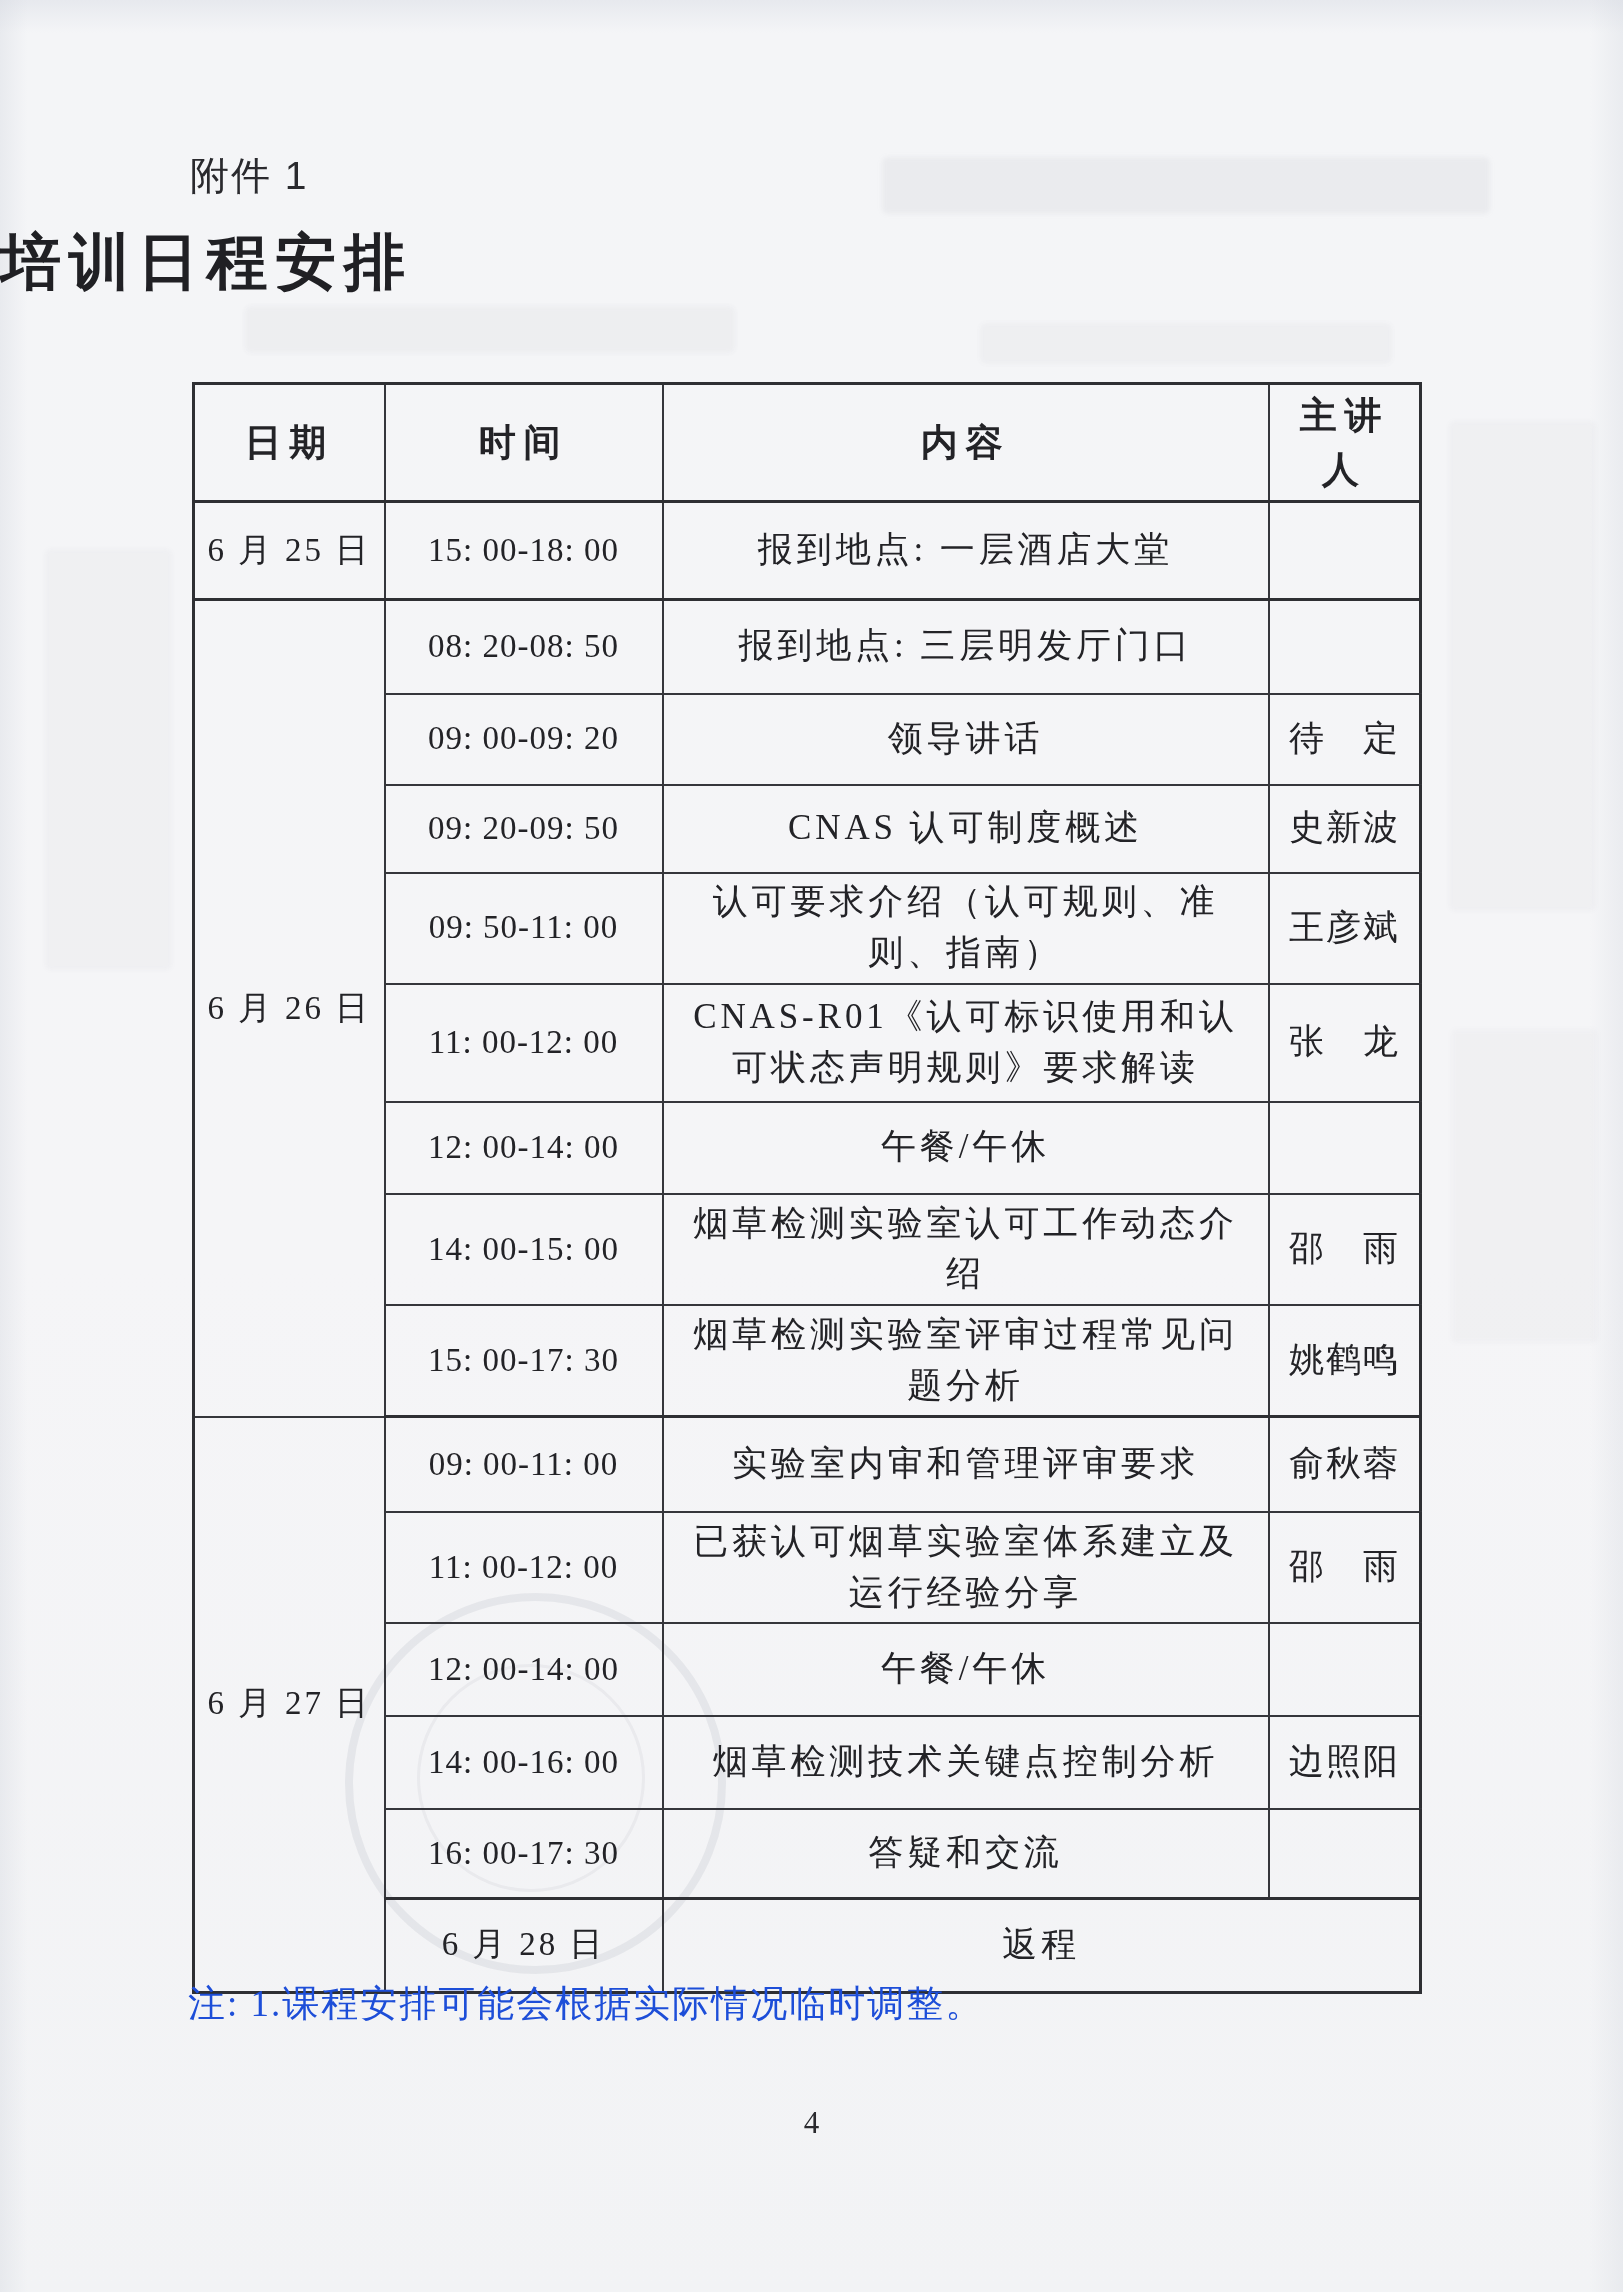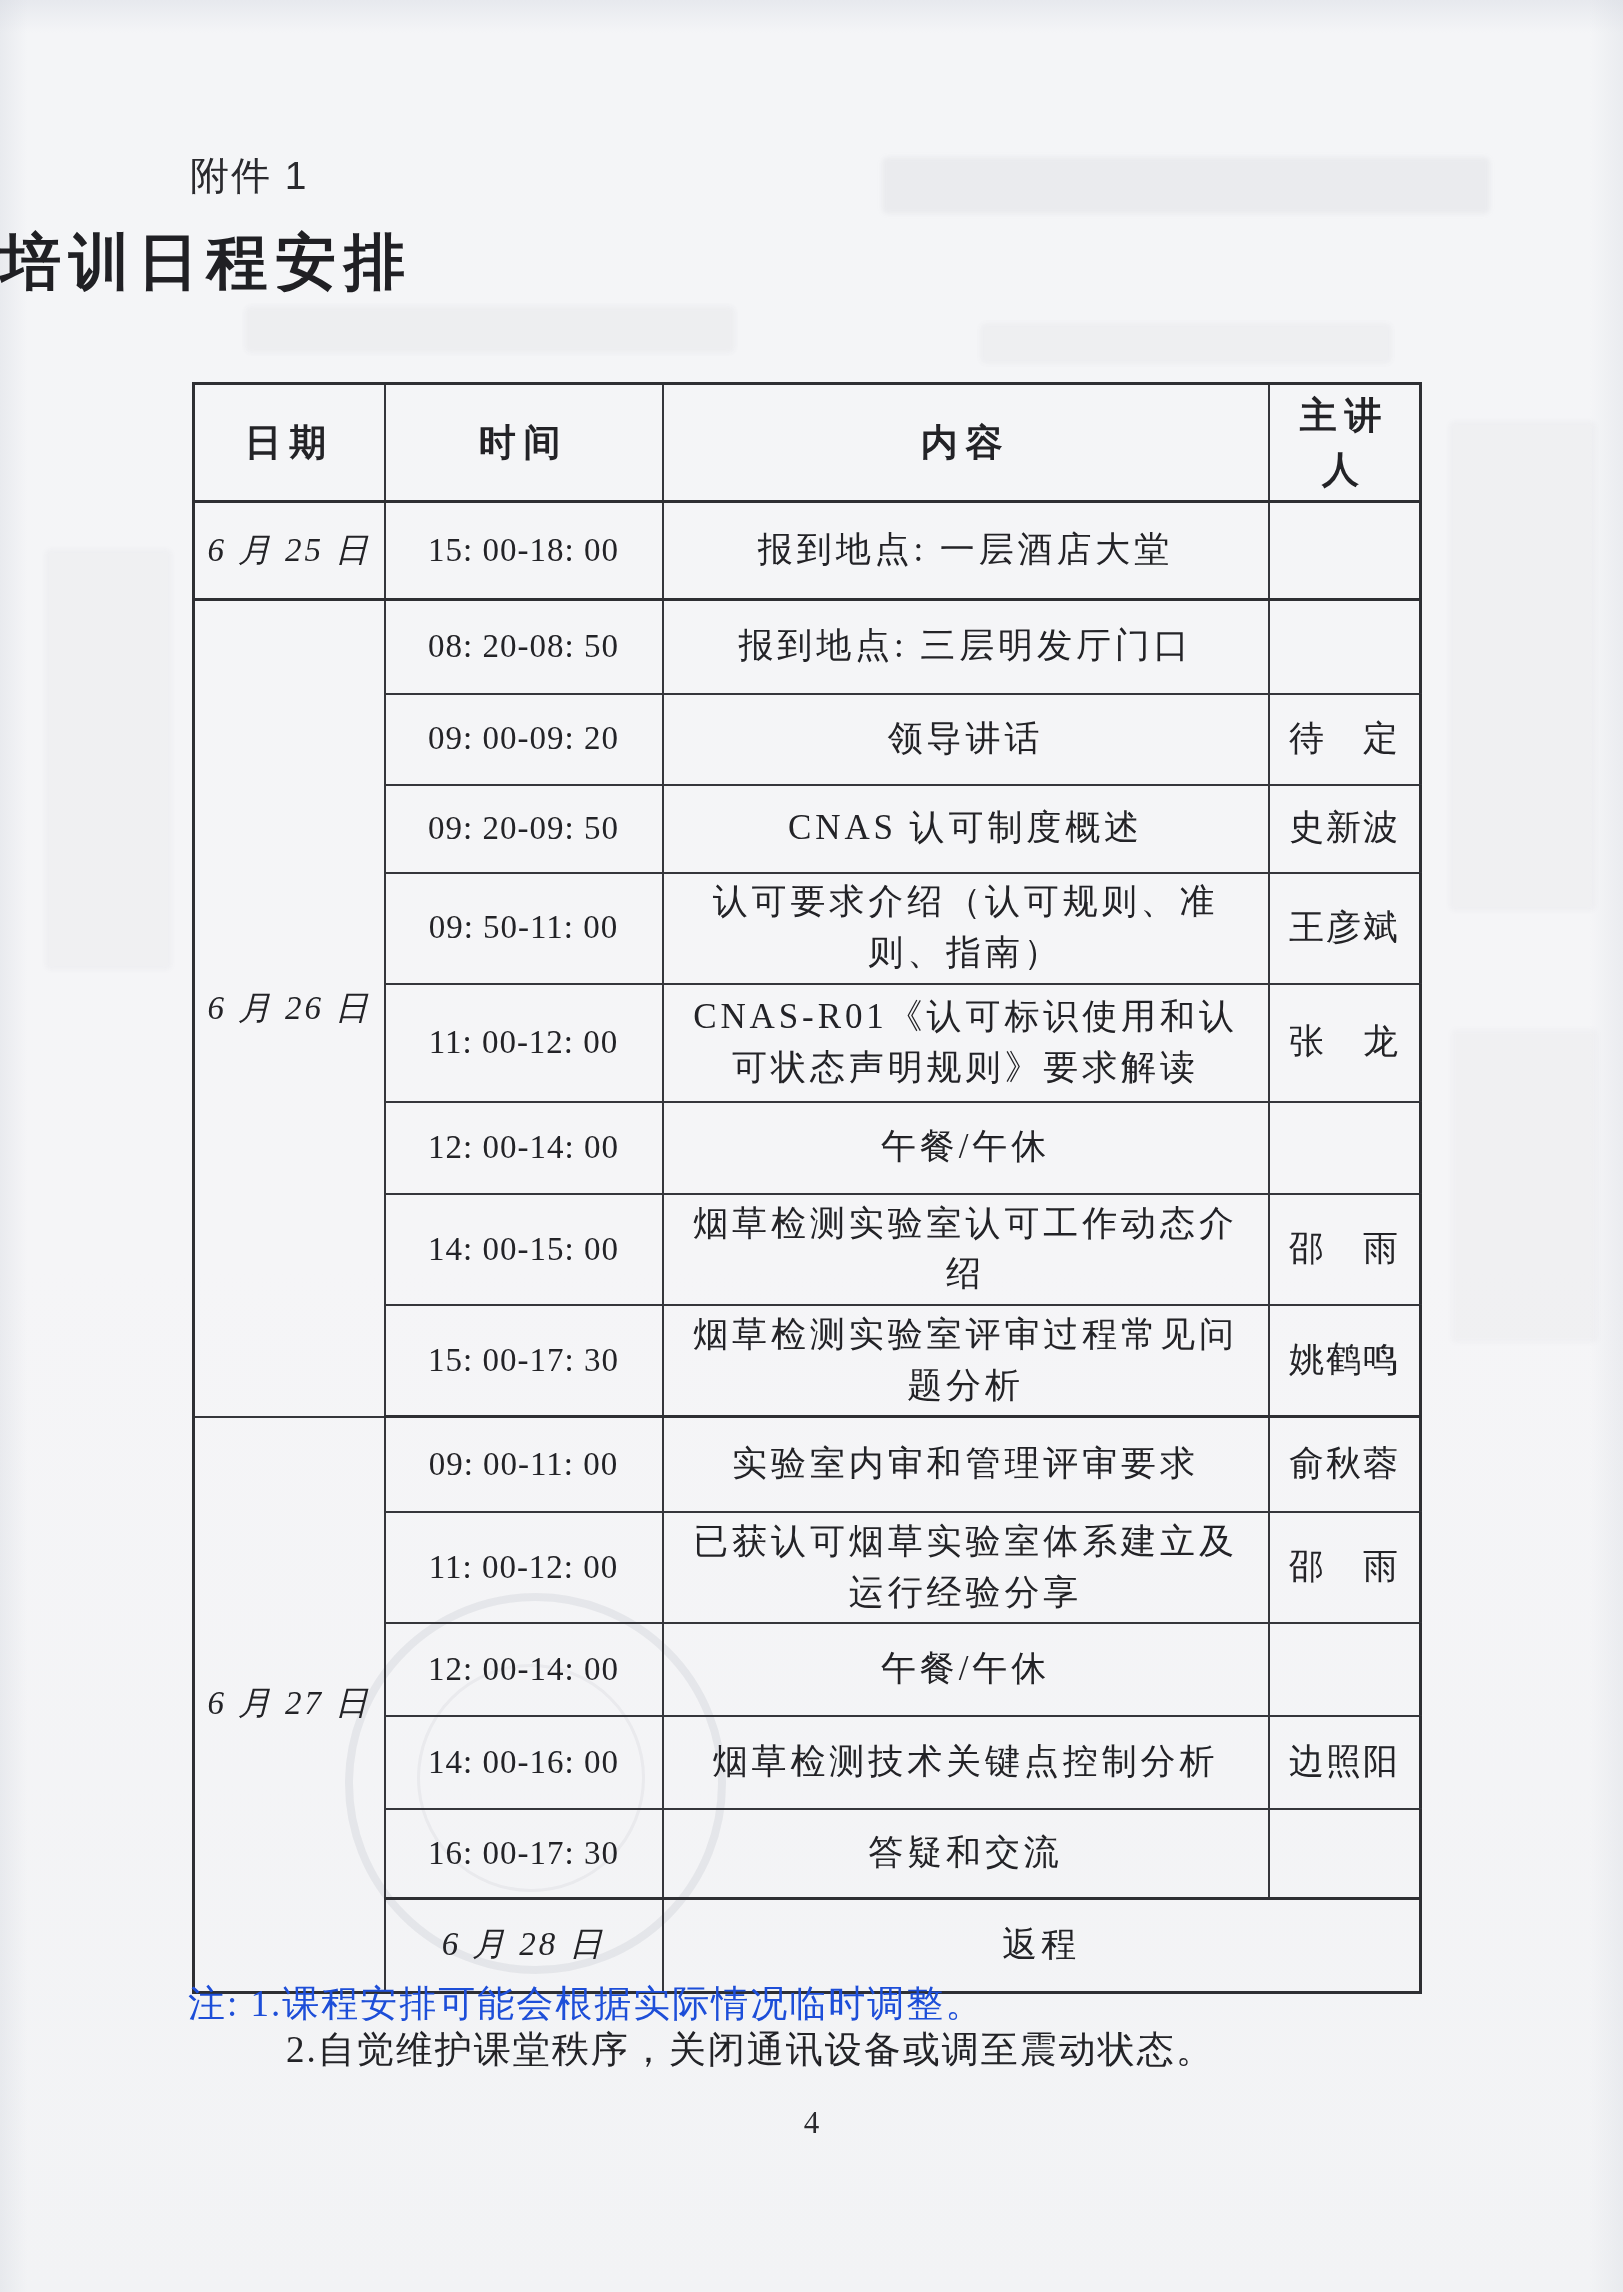--- a/index.html
+++ b/index.html
@@ -48,21 +48,21 @@
     color:#232327;
     overflow:hidden;
   }
   .schedule{border:3.9px solid #2e2f33;}
   .schedule thead th{
     font-family:"Liberation Sans","DejaVu Sans",sans-serif;
     font-weight:bold;font-size:37px;letter-spacing:7.8px;
     border-bottom:3.9px solid #2e2f33;
   }
   tr.section-end td{border-bottom:3.9px solid #2e2f33;}
-  td.c-date{font-size:33px;letter-spacing:2.9px;padding:3.9px 7.8px;font-style:italic;}
+  td.c-date{font-size:33px;letter-spacing:2.9px;padding:3.9px 7.8px;}
   td.c-time{font-size:33px;letter-spacing:1px;padding:3.9px 5.9px;white-space:nowrap;}
   td.c-speaker{font-size:35px;letter-spacing:2px;padding:3.9px 7.8px;}
   
   .note-line1{position:absolute;left:188px;top:1946px;font-size:37px;letter-spacing:2px;color:#1d4ed8;margin-top:33px;}
   .note-line2{position:absolute;left:286px;top:2025px;font-size:37px;letter-spacing:2px;color:#232327;}
   .pagenum{position:absolute;left:0;top:2105px;width:1623px;text-align:center;font-size:31px;color:#2a2a2e;}
 </style>
 </head>
 <body>
 
@@ -170,18 +170,17 @@
         <td class="c-speaker"></td>
       </tr>
       <tr style="height:94px">
         <td class="c-date">6 月 28 日</td>
         <td class="c-content" colspan="3">返程</td>
       </tr>
     </tbody>
   </table>
 
   <div class="note-line1">注: 1.课程安排可能会根据实际情况临时调整。</div>
-  <div class="note-line2">2.自觉维护课堂秩序，关闭通讯设备或调至震动状态。</div>
 
   <div class="pagenum">4</div>
 
 </div>
 
 
 </body></html>

